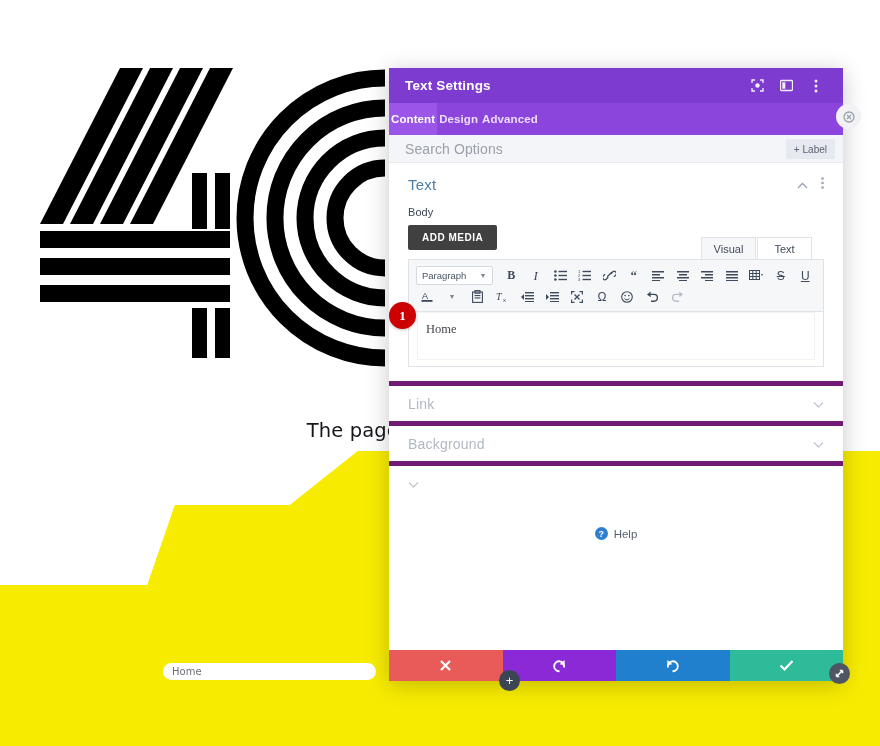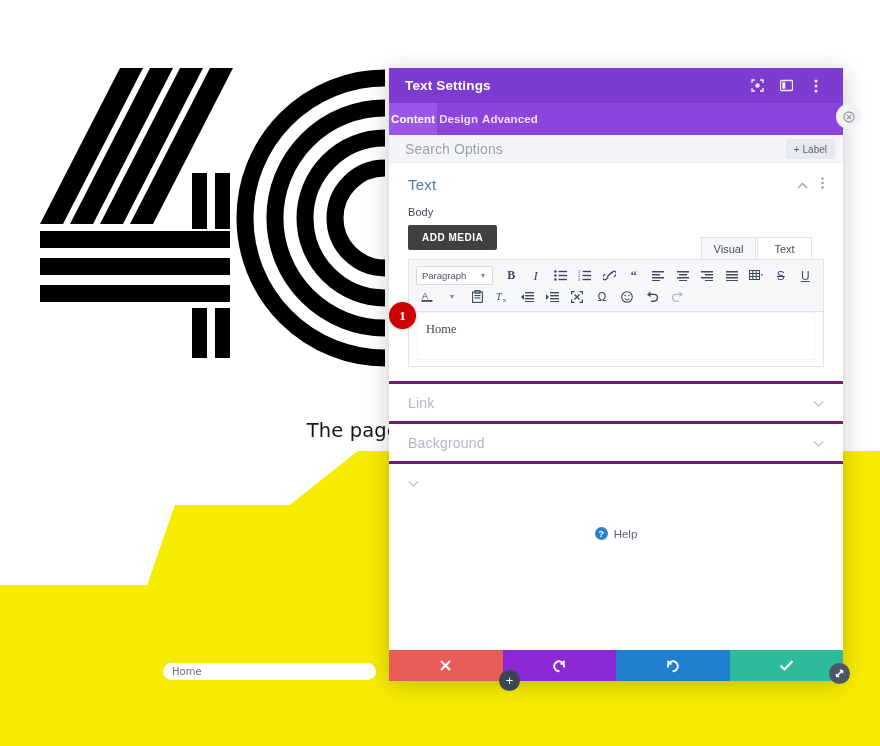--- a/index.html
+++ b/index.html
@@ -304,21 +304,21 @@
     display: flex;
     align-items: center;
     justify-content: center;
     z-index: 20;
     box-shadow: 0 1px 3px rgba(0,0,0,.25);
   }
 
   
   .group-collapsed {
     height: 40px;
-    border-top: 3px solid #701a75;
+    border-top: 5px solid #701a75;
     display: flex;
     align-items: center;
     padding: 0 19px;
     cursor: pointer;
   }
   .group-collapsed .c-title {
     flex: 1;
     font-size: 14px;
     color: #b2b8c2;
     letter-spacing: .2px;

